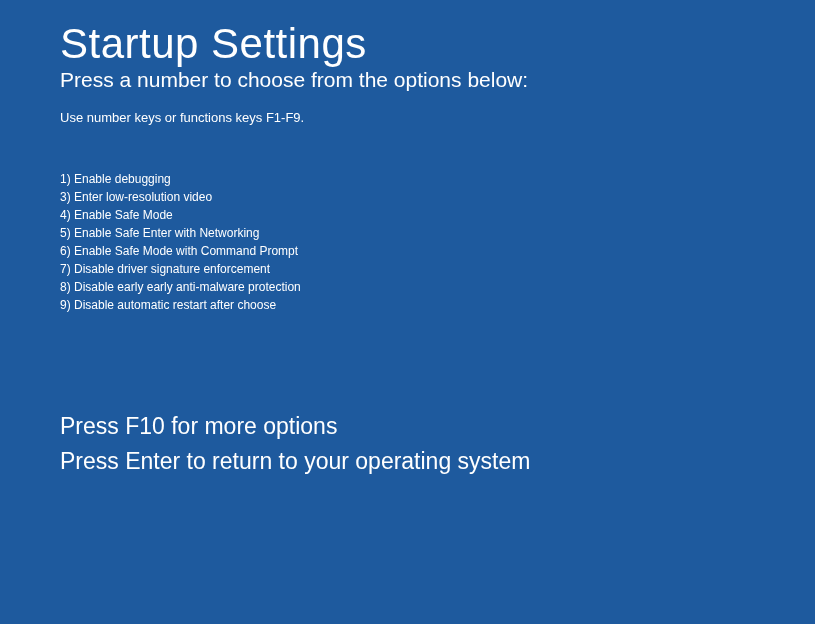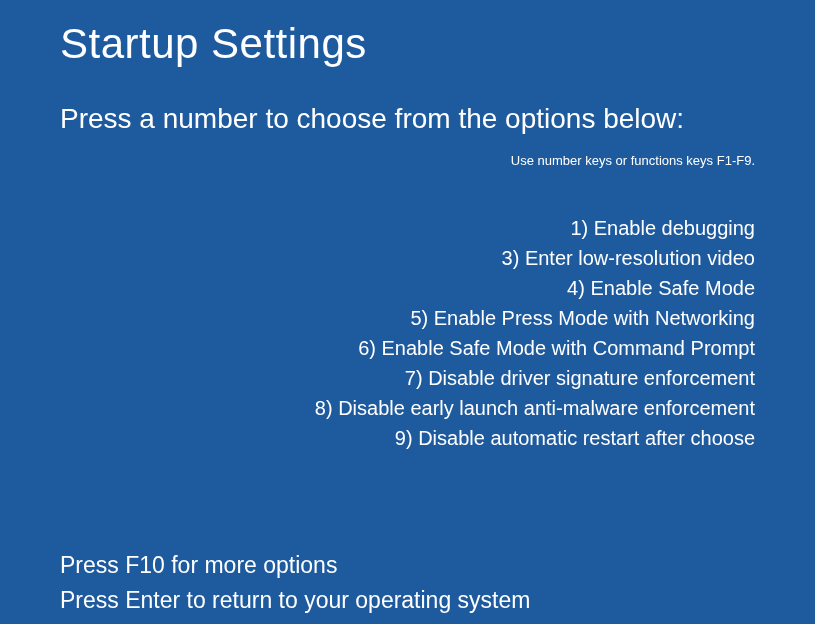--- a/index.html
+++ b/index.html
@@ -15,42 +15,39 @@
       font-family: "Segoe UI", "Segoe UI Light", -apple-system, sans-serif;
       overflow: hidden;
       padding: 0;
     }
     .container {
       padding: 20px 60px 0 60px;
     }
     .title {
       font-size: 42px;
       font-weight: 300;
-      margin-bottom: 35px;
       letter-spacing: 0.5px;
     }
     .subtitle {
-      font-size: 28px;
+      font-size: 21px;
       font-weight: 300;
       margin-bottom: 18px;
     }
     .instruction {
       font-size: 13px;
       font-weight: 400;
       margin-bottom: 45px;
-      text-align: right;
     }
     .options {
       margin-bottom: 95px;
     }
     .option-item {
-      font-size: 20px;
+      font-size: 12px;
       font-weight: 300;
       line-height: 1.5;
-      text-align: right;
     }
     .footer-line {
       font-size: 23px;
       font-weight: 300;
       line-height: 1.5;
     }
   </style>
 </head>
 <body>
 
@@ -67,33 +64,33 @@
     <div class="option-item">
       <span>3)</span>
       <span>Enter low-resolution video</span>
     </div>
     <div class="option-item">
       <span>4)</span>
       <span>Enable Safe Mode</span>
     </div>
     <div class="option-item">
       <span>5)</span>
-      <span>Enable Press Mode with Networking</span>
+      <span>Enable Safe Enter with Networking</span>
     </div>
     <div class="option-item">
       <span>6)</span>
       <span>Enable Safe Mode with Command Prompt</span>
     </div>
     <div class="option-item">
       <span>7)</span>
       <span>Disable driver signature enforcement</span>
     </div>
     <div class="option-item">
       <span>8)</span>
-      <span>Disable early launch anti-malware enforcement</span>
+      <span>Disable early early anti-malware protection</span>
     </div>
     <div class="option-item">
       <span>9)</span>
       <span>Disable automatic restart after choose</span>
     </div>
   </div>
 
   <div>
     <div class="footer-line">Press F10 for more options</div>
     <div class="footer-line">Press Enter to return to your operating system</div>

